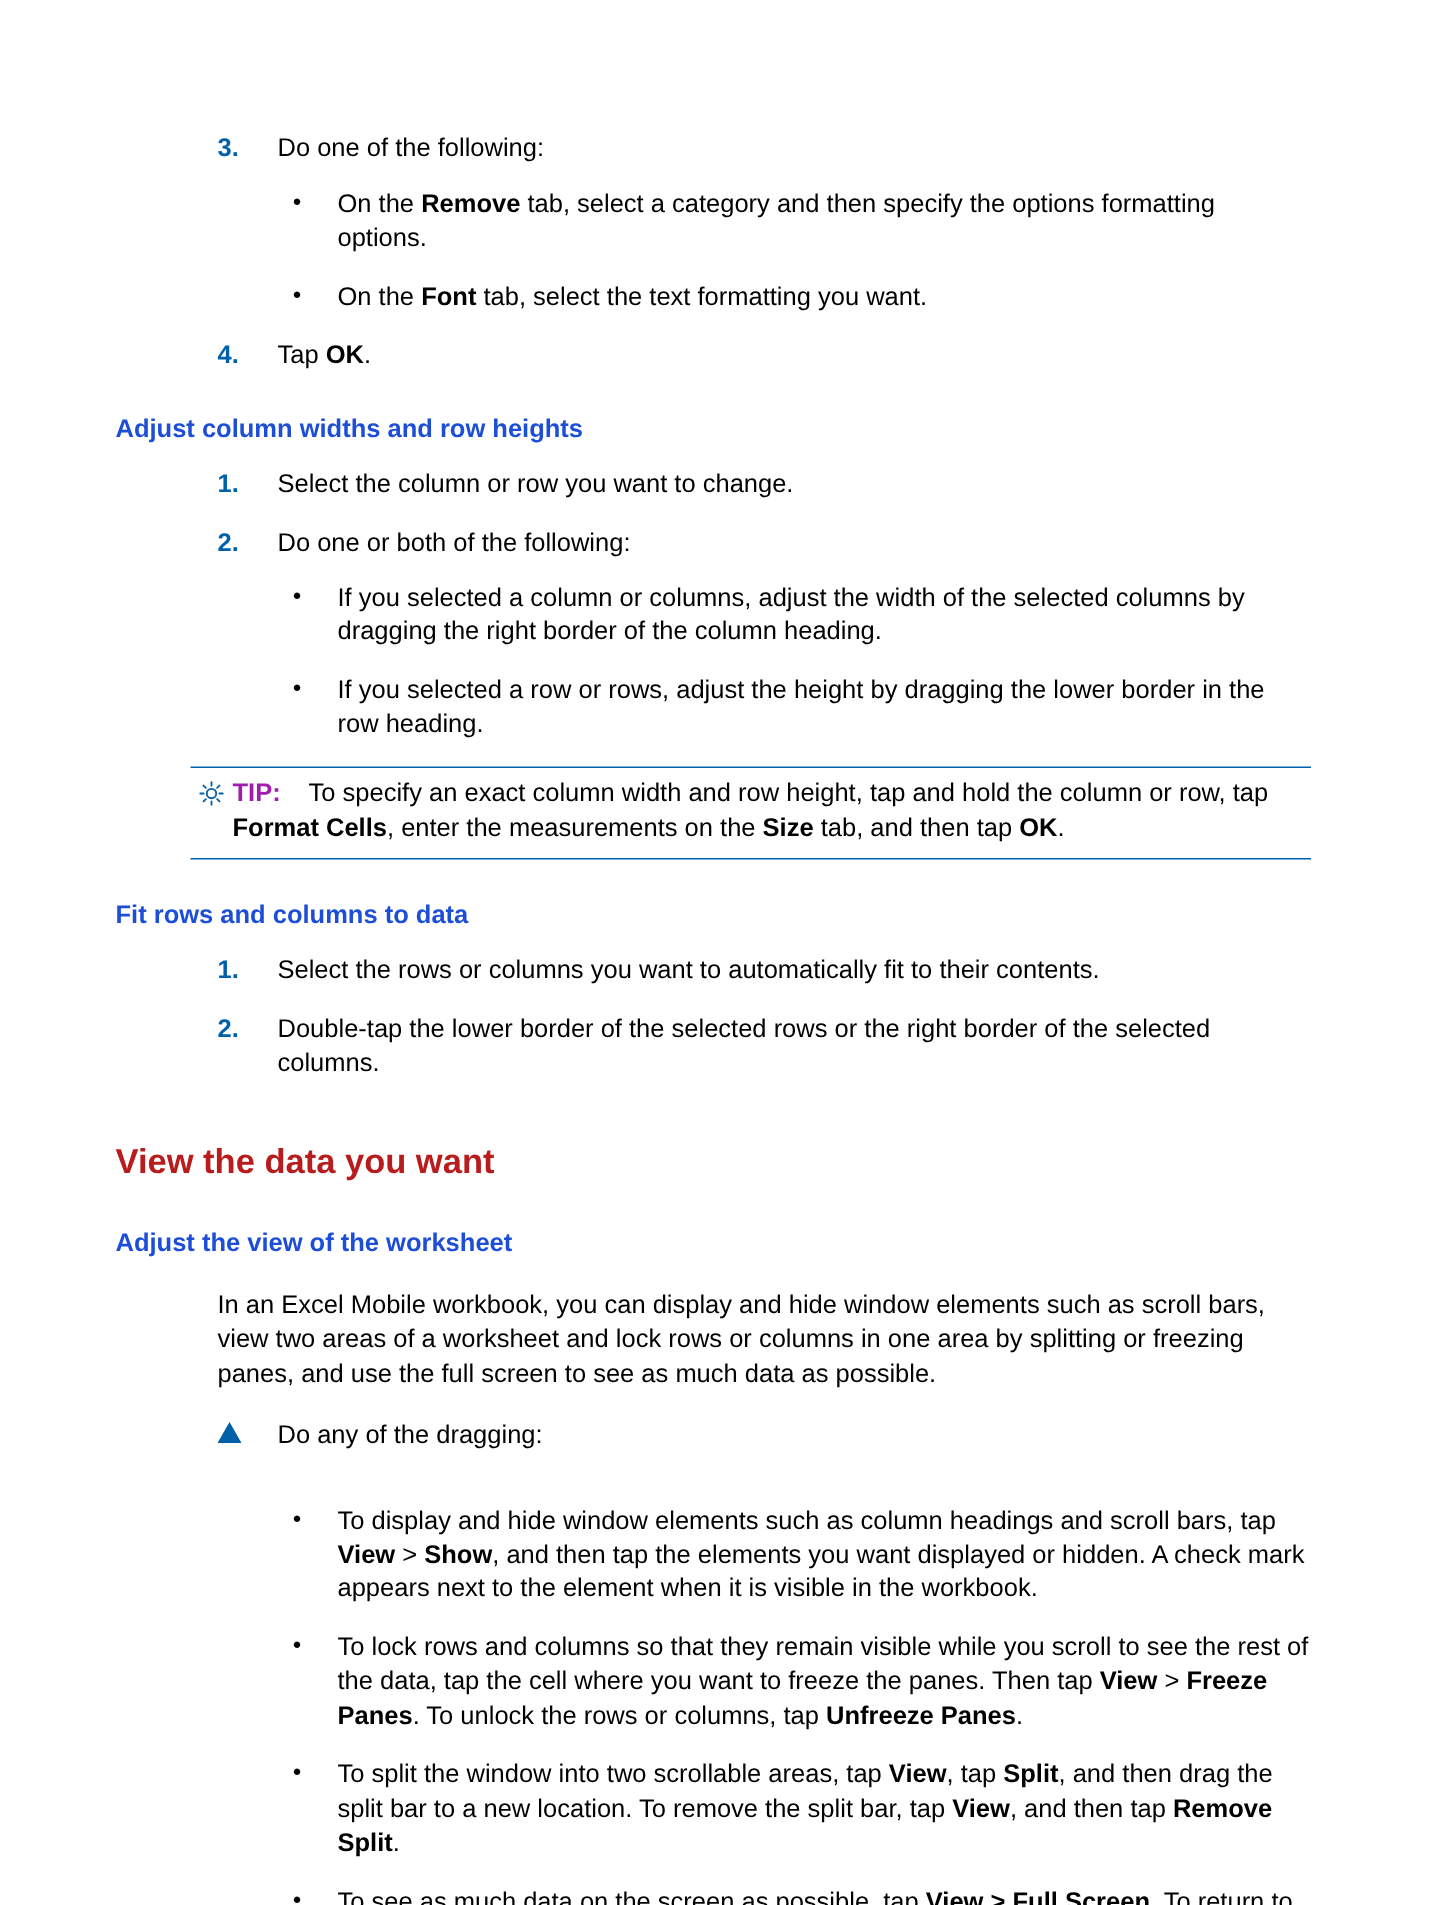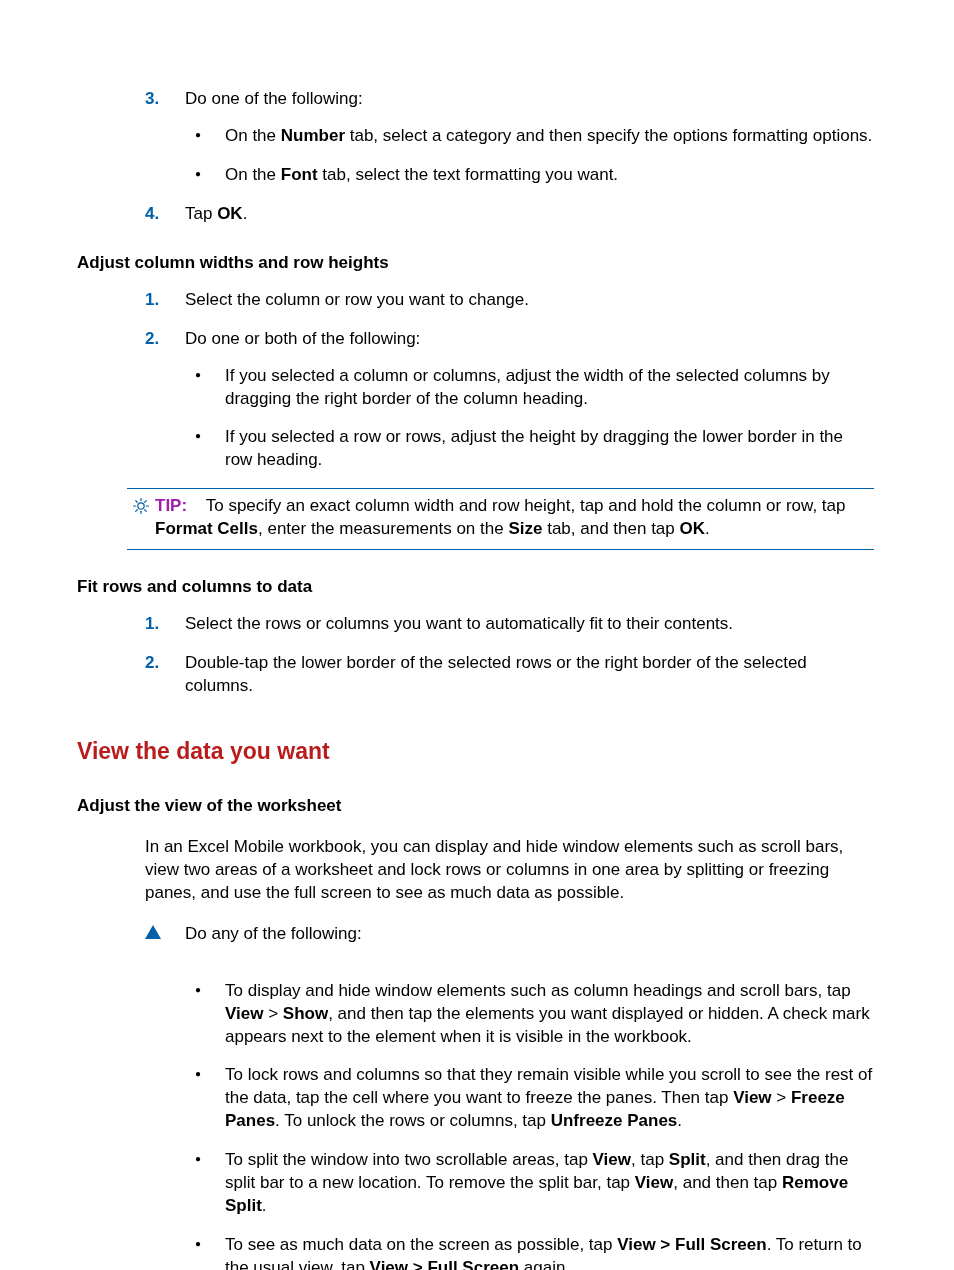--- a/index.html
+++ b/index.html
@@ -21,21 +21,21 @@
     height: 1270px;
     padding: 88px 80px 0 77px;
   }
   .heading-blue-lg {
     color: #b91c1c;
     font-weight: bold;
     font-size: 23px;
     margin: 38px 0 22px 0;
   }
   .heading-blue-md {
-    color: #000000;
+    color: #1d4ed8;
     font-weight: bold;
     font-size: 17px;
     margin: 26px 0 14px 0;
   }
   .ol {
     list-style: none;
     margin: 0 0 0 68px;
     padding: 0;
   }
   .ol > li {
@@ -119,21 +119,21 @@
 <body>
 
 <div class="page">
 
   <ul class="ol">
     <li>
       <span class="num">3.</span>
       <span>Do one of the following:</span>
       <ul class="ul">
         <li>
-          <span>On the </span><span class="b">Number</span><span> tab, select a category and then specify the options formatting options.</span>
+          <span>On the </span><span class="b">Remove</span><span> tab, select a category and then specify the options formatting options.</span>
         </li>
         <li>
           <span>On the </span><span class="b">Font</span><span> tab, select the text formatting you want.</span>
         </li>
       </ul>
     </li>
     <li>
       <span class="num">4.</span>
       <span>Tap </span><span class="b">OK</span><span>.</span>
     </li>
@@ -200,21 +200,21 @@
 
   <div class="intro-para">In an Excel Mobile workbook, you can display and hide window elements such as scroll bars, view two areas of a worksheet and lock rows or columns in one area by splitting or freezing panes, and use the full screen to see as much data as possible.</div>
 
   <div class="triangle-row">
     <div class="triangle-icon">
       <svg width="16" height="14" viewBox="0 0 16 14">
         <polygon points="8,0 16,14 0,14" fill="#0060a9"></polygon>
       </svg>
     </div>
     <div class="triangle-body">
-      <div>Do any of the following:</div>
+      <div>Do any of the dragging:</div>
       <ul class="ul" style="margin-top:34px">
         <li>
           <span>To display and hide window elements such as column headings and scroll bars, tap </span><span class="b">View</span><span> &gt; </span><span class="b">Show</span><span>, and then tap the elements you want displayed or hidden. A check mark appears next to the element when it is visible in the workbook.</span>
         </li>
         <li>
           <span>To lock rows and columns so that they remain visible while you scroll to see the rest of the data, tap the cell where you want to freeze the panes. Then tap </span><span class="b">View</span><span> &gt; </span><span class="b">Freeze Panes</span><span>. To unlock the rows or columns, tap </span><span class="b">Unfreeze Panes</span><span>.</span>
         </li>
         <li>
           <span>To split the window into two scrollable areas, tap </span><span class="b">View</span><span>, tap </span><span class="b">Split</span><span>, and then drag the split bar to a new location. To remove the split bar, tap </span><span class="b">View</span><span>, and then tap </span><span class="b">Remove Split</span><span>.</span>
         </li>

